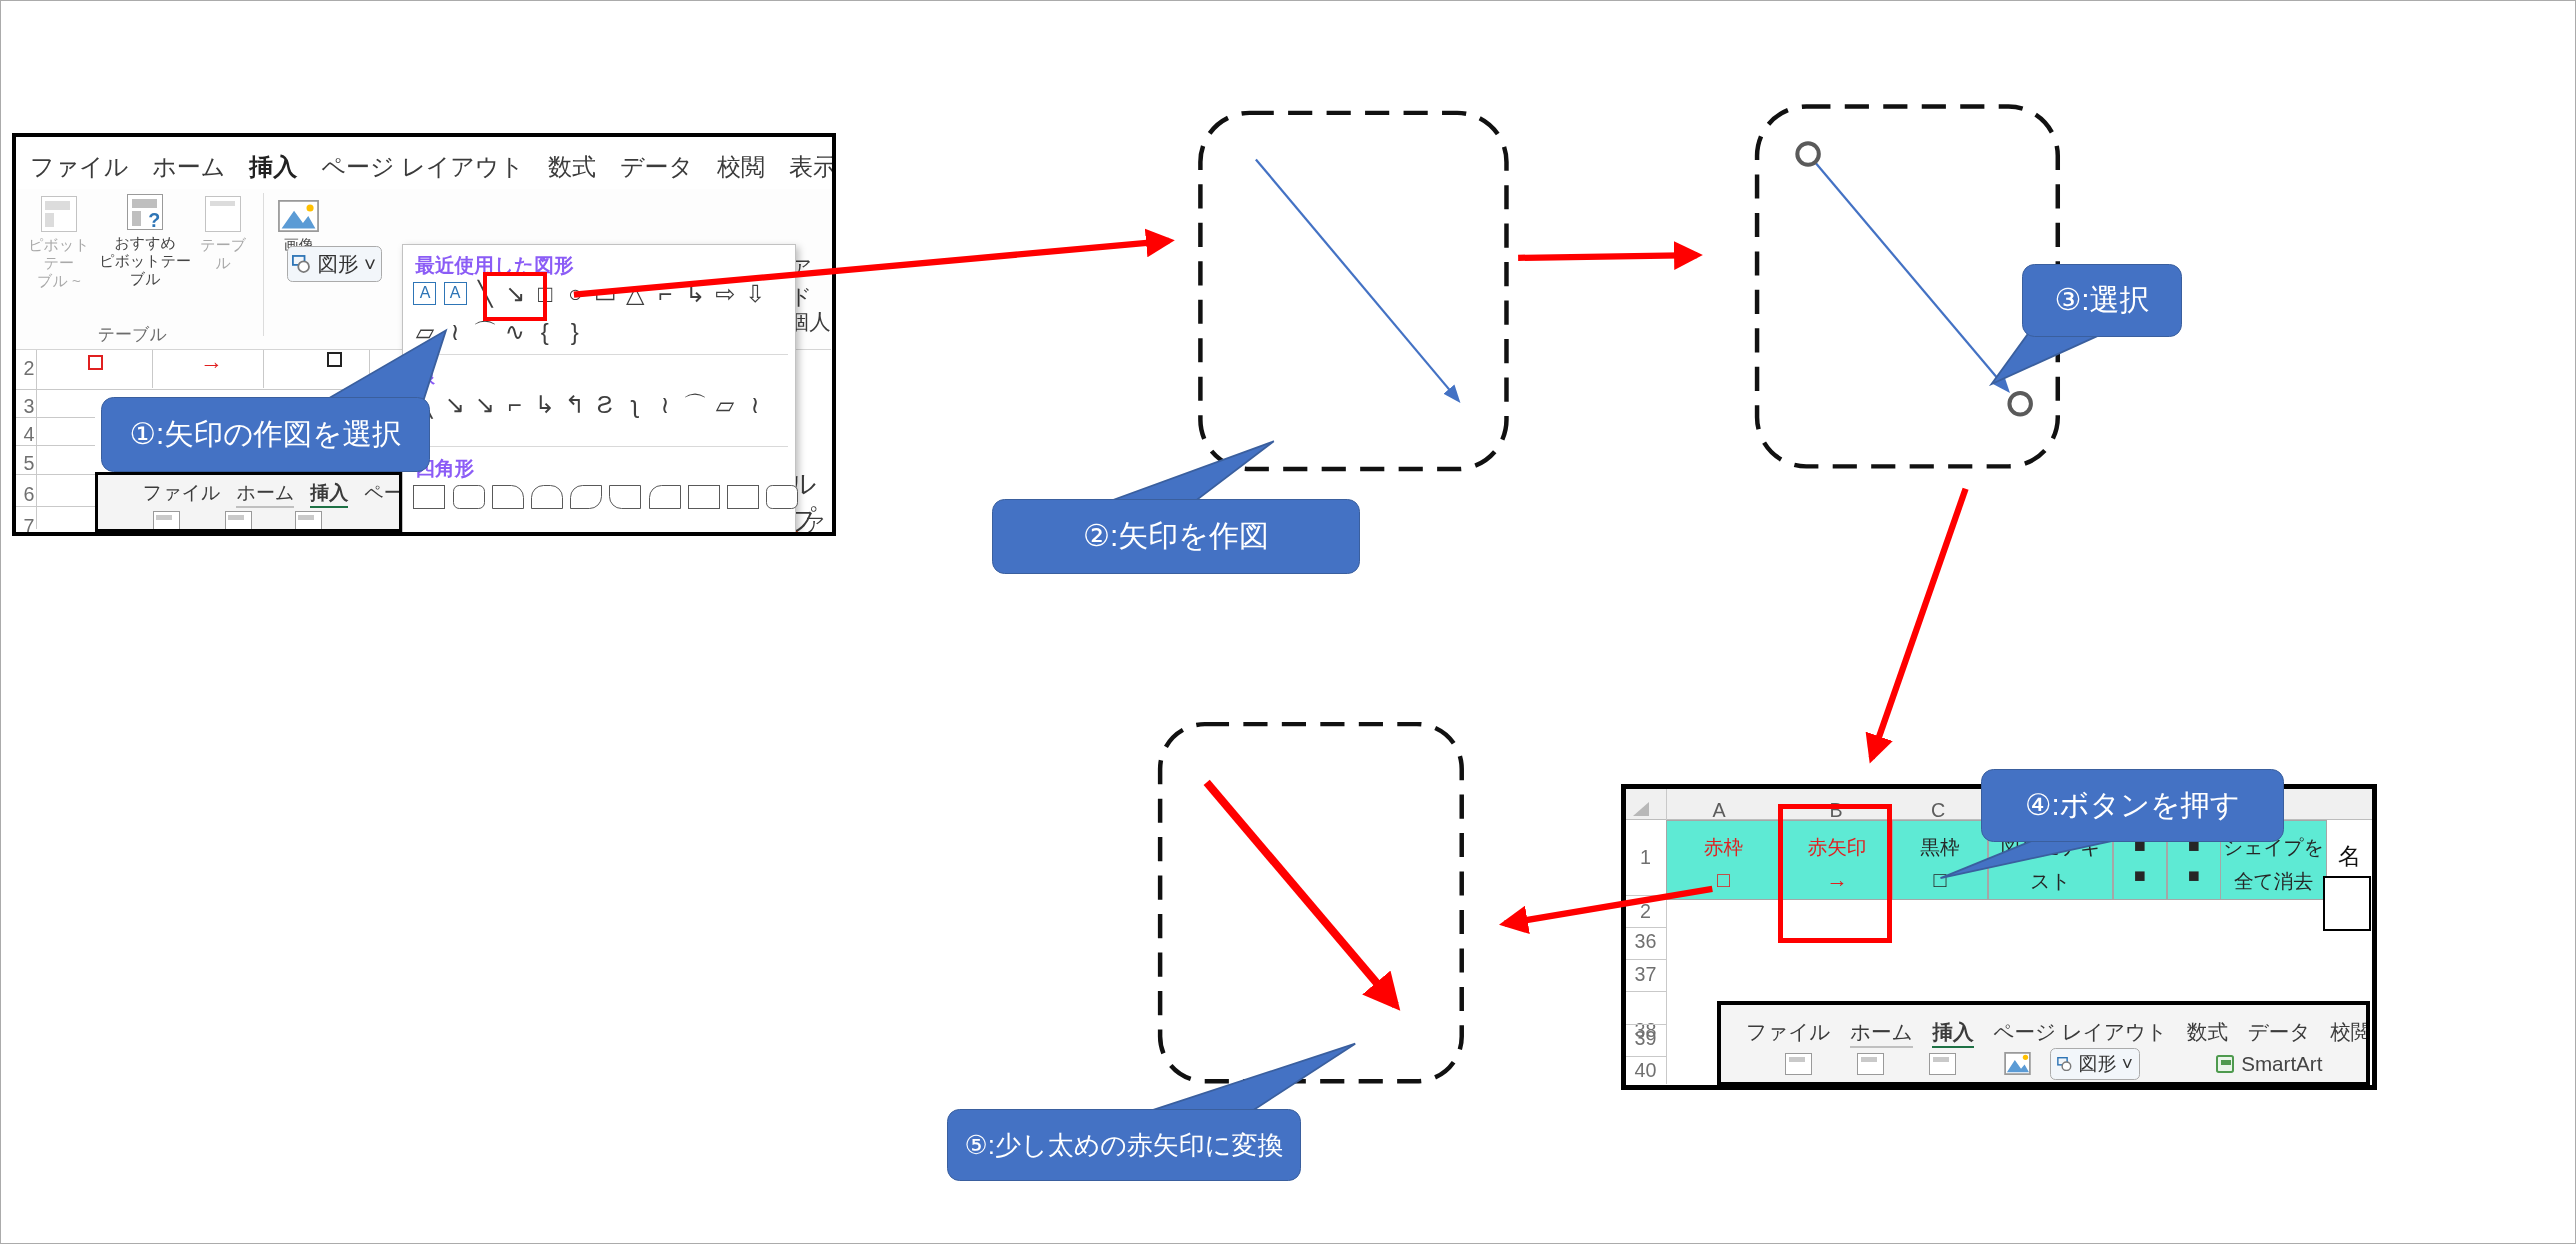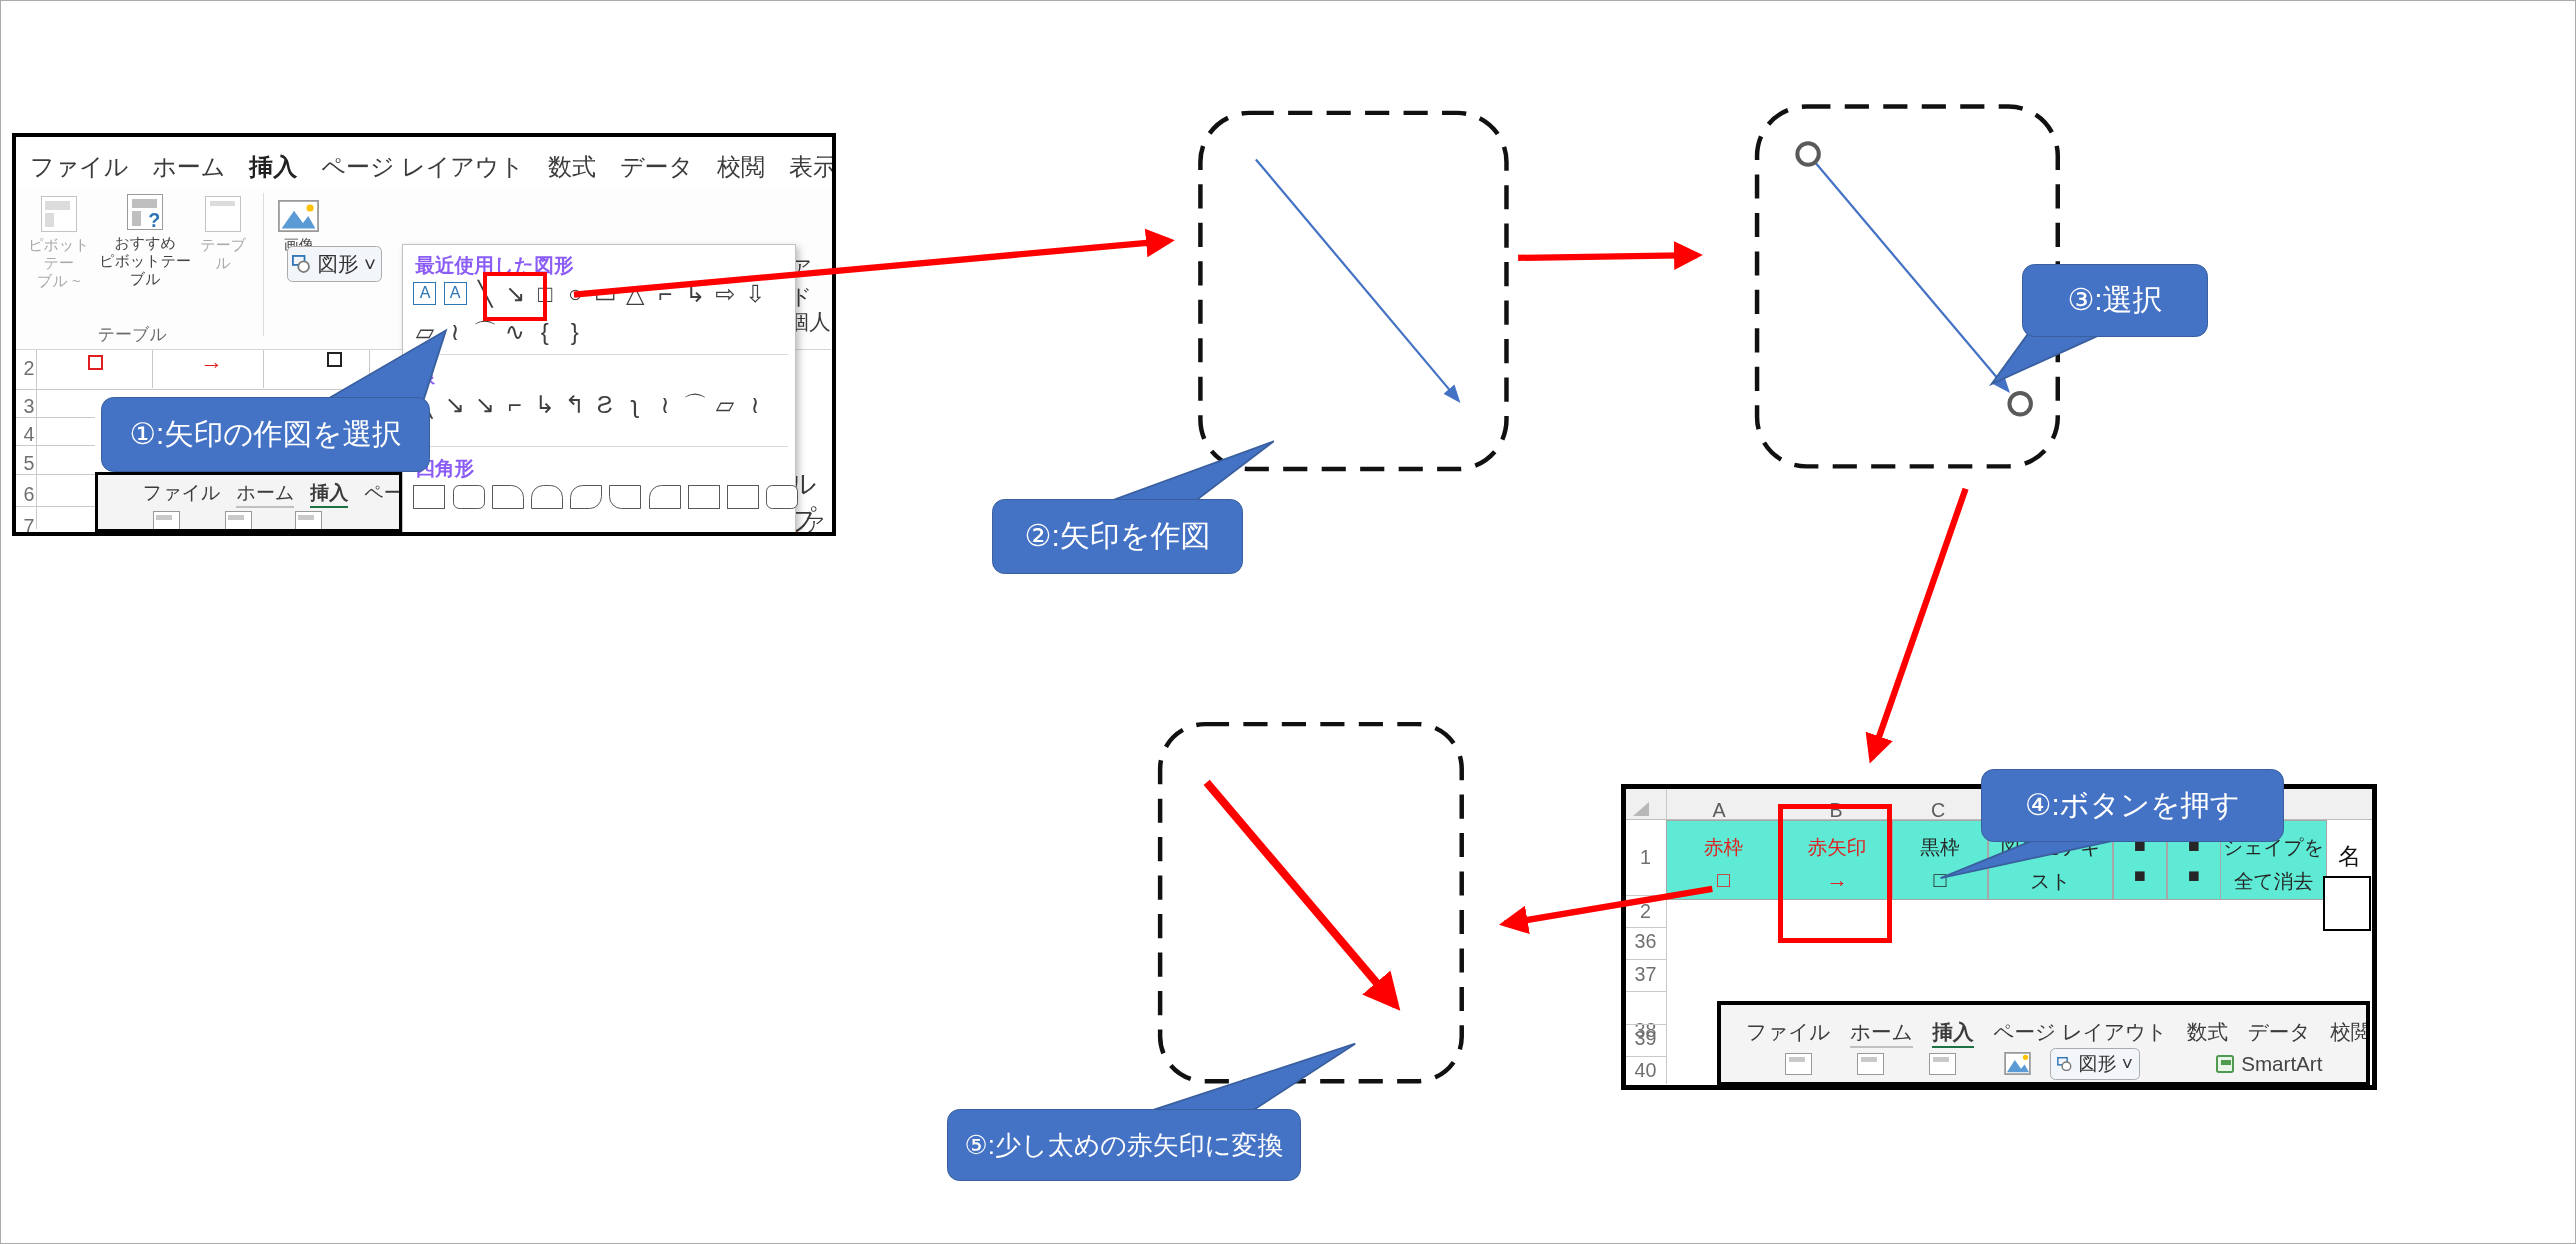--- a/index.html
+++ b/index.html
@@ -371,19 +371,19 @@
     <line x1="1912" y1="992" x2="1680" y2="1031" stroke="#FF0000" stroke-width="7" marker-end="url(#mr)"></line>
 
     <polygon points="352,452 470,452 497,368" fill="#4472C4" stroke="#3a5f9e" stroke-width="2"></polygon>
     <polygon points="1230,562 1330,562 1422,492" fill="#4472C4" stroke="#3a5f9e" stroke-width="2"></polygon>
     <polygon points="2266,370 2352,370 2224,428" fill="#4472C4" stroke="#3a5f9e" stroke-width="2"></polygon>
     <polygon points="2280,934 2380,934 2167,980" fill="#4472C4" stroke="#3a5f9e" stroke-width="2"></polygon>
     <polygon points="1272,1244 1392,1244 1513,1165" fill="#4472C4" stroke="#3a5f9e" stroke-width="2"></polygon>
   </svg>
 
   <div class="callout" style="left:100px; top:396px; width:329px; height:75px; font-size:29.5px;">①:矢印の作図を選択</div>
-  <div class="callout" style="left:991px; top:498px; width:251px; height:75px; font-size:30px;">②:矢印を作図</div>
-  <div class="callout" style="left:2021px; top:263px; width:186px; height:73px; font-size:30px;">③:選択</div>
+  <div class="callout" style="left:991px; top:498px; width:368px; height:75px; font-size:30px;">②:矢印を作図</div>
+  <div class="callout" style="left:2021px; top:263px; width:160px; height:73px; font-size:30px;">③:選択</div>
   <div class="callout" style="left:1980px; top:768px; width:303px; height:73px; font-size:29.5px;">④:ボタンを押す</div>
   <div class="callout" style="left:946px; top:1108px; width:354px; height:72px; font-size:26px;">⑤:少し太めの赤矢印に変換</div>
 
 </div>
 
 
 </body></html>

